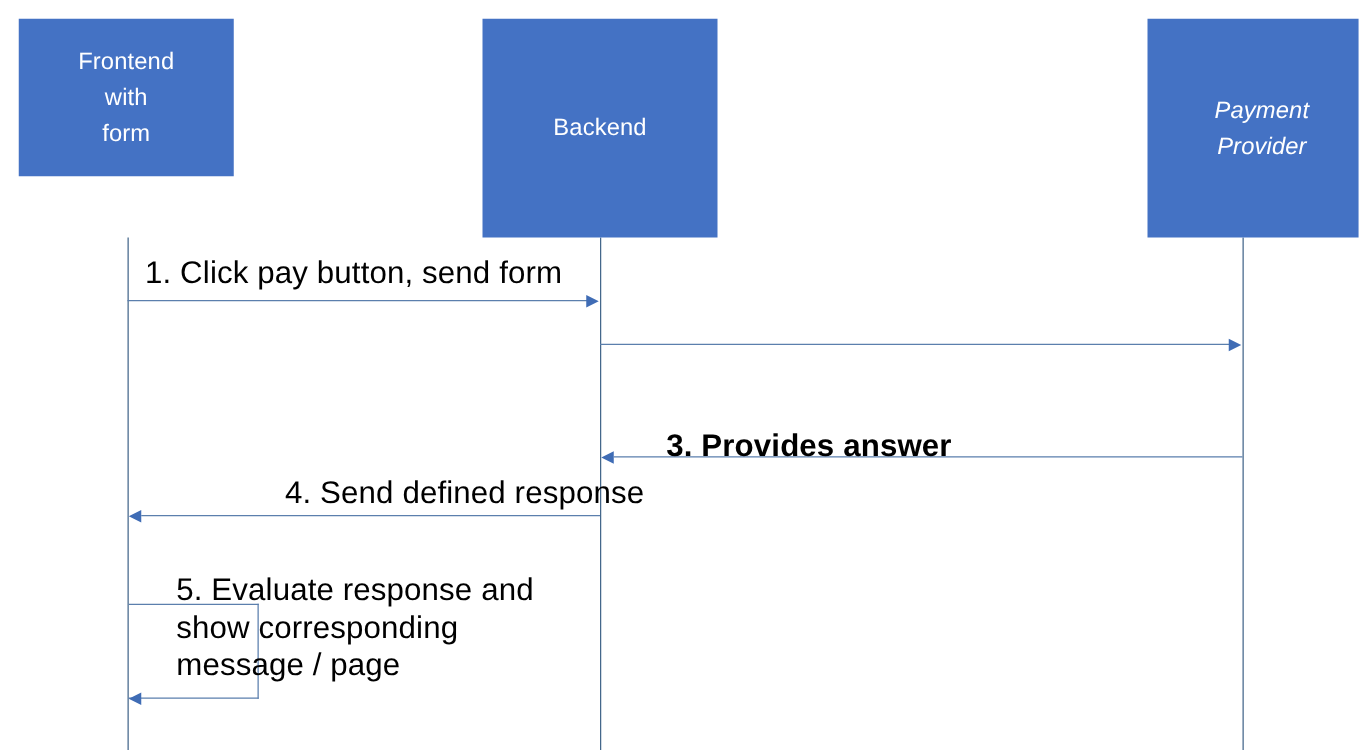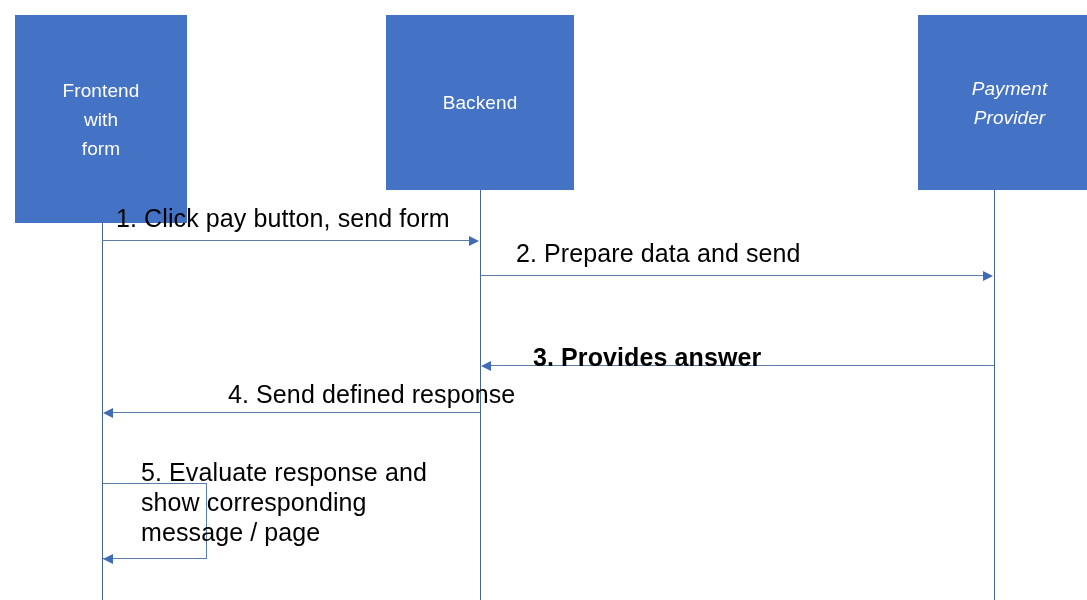--- a/index.html
+++ b/index.html
@@ -86,36 +86,35 @@
 </style>
 </head>
 <body>
 
 <div id="canvas">
 
   <div class="lifeline" style="left:102px; top:190px; height:410px;"></div>
   <div class="lifeline" style="left:480px; top:190px; height:410px;"></div>
   <div class="lifeline" style="left:994px; top:190px; height:410px;"></div>
 
-  <div class="participant" style="left:15px; top:15px; width:172px; height:208px;">Frontend
+  <div class="participant" style="left:15px; top:15px; width:172px; height:126px;">Frontend
 with
 form</div>
 
   <div class="participant" style="left:386px; top:15px; width:188px; height:175px;">Backend</div>
 
   <div class="participant" style="left:918px; top:15px; width:183px; height:175px;font-style:italic;">Payment
 Provider</div>
 
   <div class="msg-line" style="left:102px; top:240px; width:369px;"></div>
   <div class="arrowhead right" style="left:469px; top:236px;"></div>
   <div class="msg-label align-left" style="left:116px; top:203px;">1. Click pay button, send form</div>
 
   <div class="msg-line" style="left:480px; top:275px; width:505px;"></div>
   <div class="arrowhead right" style="left:983px; top:271px;"></div>
-  <div class="msg-label align-left" style="left:516px; top:238px;">2. Prepare data and send</div>
 
   <div class="msg-line" style="left:491px; top:365px; width:503px;"></div>
   <div class="arrowhead left" style="left:481px; top:361px;"></div>
   <div class="msg-label align-left" style="left:533px; top:342px;font-weight:bold;">3. Provides answer</div>
 
   <div class="msg-line" style="left:113px; top:412px; width:367px;"></div>
   <div class="arrowhead left" style="left:103px; top:408px;"></div>
   <div class="msg-label align-left" style="left:228px; top:379px;">4. Send defined response</div>
 
   <div class="self-loop" style="left:103px; top:483px; width:104px; height:76px;"></div>

